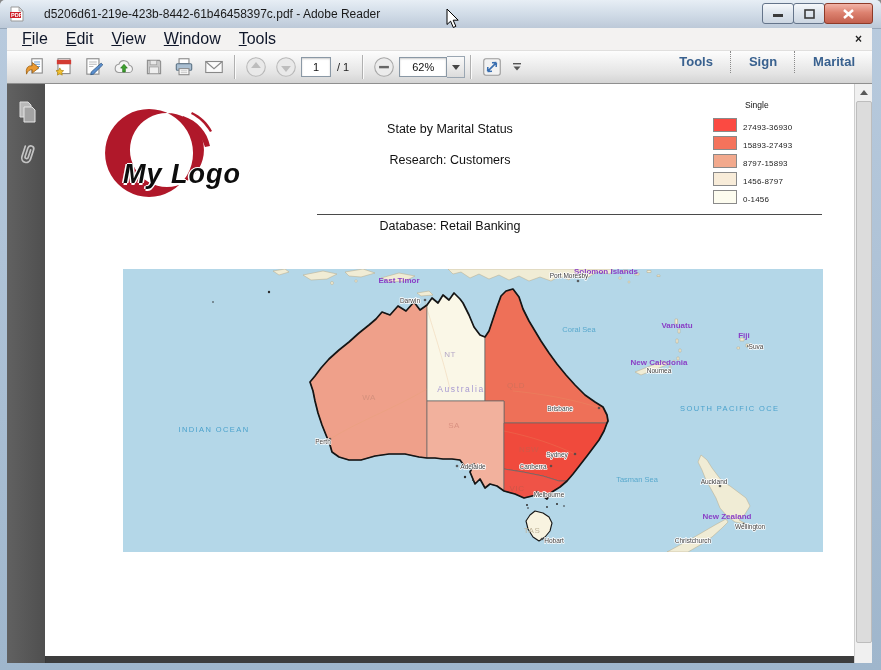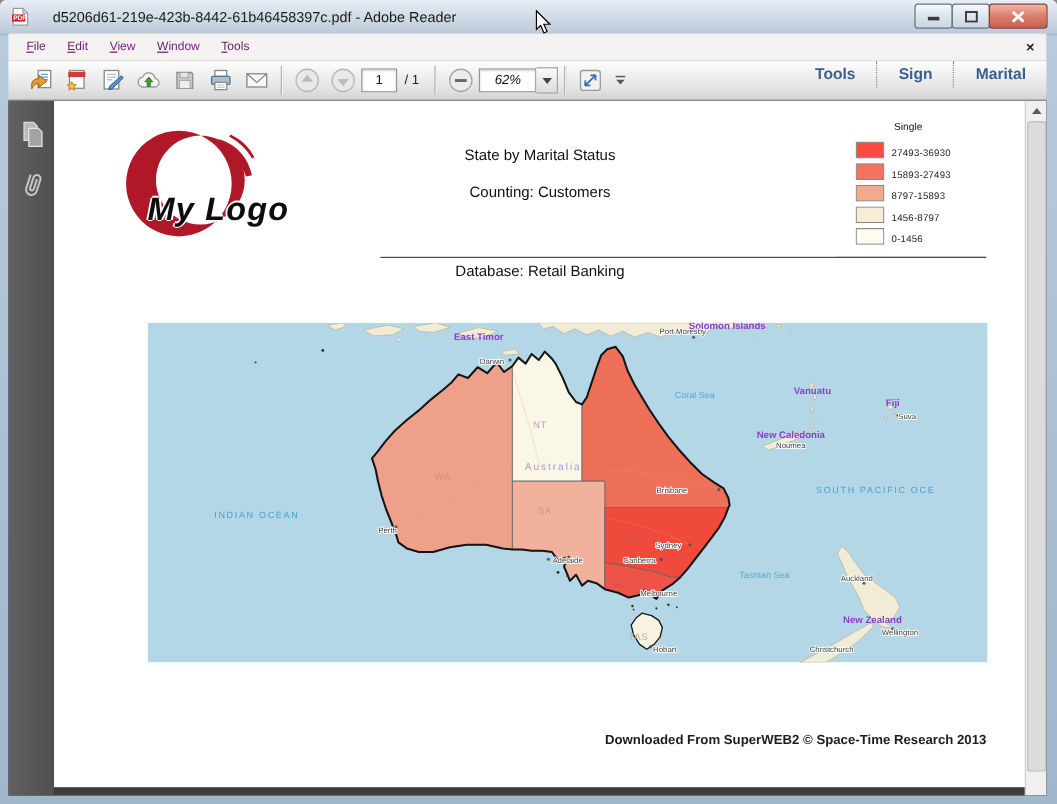--- a/index.html
+++ b/index.html
@@ -13,34 +13,34 @@
   .titlebar .pdficon{position:absolute;left:9px;top:6px;width:16px;height:16px;}
   .titlebar .title{position:absolute;left:44px;top:7px;font-size:12px;color:#1a1a1a;white-space:nowrap;}
   .winbtns{position:absolute;right:8px;top:3px;display:flex;}
   .wbtn{height:19px;border:1px solid #64748a;border-radius:3px;margin-left:-1px;
     background:linear-gradient(#f7f9fb,#dfe6ee 45%,#ccd6e1);display:flex;align-items:center;justify-content:center;}
   .wbtn.min,.wbtn.res{width:30px;}
   .wbtn.close{width:47px;background:linear-gradient(#f2b4a8,#dd8270 45%,#c3604e);border-color:#8e3a28;}
   
   .menubar{position:absolute;left:7px;right:9px;top:28px;height:23px;background:#f3f2f1;
     border-bottom:1px solid #e0dfde;display:flex;align-items:center;padding-left:6px;box-sizing:border-box;}
-  .menu-item{display:inline-block;padding:2px 9px;font-size:10px;color:#701a75;}
+  .menu-item{display:inline-block;padding:2px 9px;font-size:16px;color:#0f172a;}
   .menu-item::first-letter{text-decoration:underline;}
   .menu-close{margin-left:auto;margin-right:10px;font-size:12px;font-weight:bold;color:#222;line-height:1;}
   
   .toolbar{position:absolute;left:7px;right:9px;top:51px;height:33px;
     background:linear-gradient(#fdfdfd,#e4e4e4 70%,#d4d4d4);
     border-bottom:1px solid #8f8f8f;display:flex;align-items:center;padding-left:12px;box-sizing:border-box;}
   .tbtn{width:30px;height:27px;display:flex;align-items:center;justify-content:center;border-radius:3px;}
   .tsep{width:1px;height:24px;background:#b0b0b0;border-right:1px solid #fbfbfb;margin:0 5px;}
   .pagebox{width:28px;height:18px;background:#fff;border:1px solid #8a98a5;box-shadow:inset 0 1px 2px #ccc;
     font-size:11px;text-align:center;line-height:18px;color:#111;}
   .pagecount{font-size:11px;color:#222;margin:0 8px 0 6px;}
   .zoombox{width:46px;height:18px;background:#fff;border:1px solid #8a98a5;box-shadow:inset 0 1px 2px #ccc;
-    font-size:11px;text-align:center;line-height:18px;color:#111;font-style:italic;}
+    font-size:11px;text-align:center;line-height:18px;color:#111;}
   .zoomdd{width:17px;height:20px;border:1px solid #9aa6b2;border-left:none;
     background:linear-gradient(#fafafa,#dcdcdc);display:flex;align-items:center;justify-content:center;}
   .rightgrp{margin-left:auto;display:flex;height:100%;}
   .rbtn{font-size:13px;font-weight:bold;color:#39618f;padding:0 17px;height:22px;line-height:22px;}
   .rsep{width:1px;height:22px;border-left:1px dotted #8a8a8a;}
   
   .content{position:absolute;left:7px;right:9px;top:84px;bottom:7px;background:#3d3d3d;overflow:hidden;}
   .sidebar{position:absolute;left:0;top:0;bottom:0;width:38px;
     background:linear-gradient(90deg,#616161,#4f4f4f);border-right:1px solid #383838;}
   .side-btn{position:absolute;left:7px;width:25px;height:27px;display:flex;align-items:center;justify-content:center;}
@@ -233,21 +233,21 @@
       <div class="logo">
         <svg width="120" height="96" viewBox="0 0 120 96">
           <path d="M52,5 a44,44 0 1,0 0.1,0 Z M70,9 a37,37 0 1,1 -0.1,0 Z" fill="#b0182a" fill-rule="evenodd"></path>
           <path d="M86,12 C101,17 110,28 113,42 L108,43 C104,31 96,21 83,17 Z" fill="#b0182a"></path>
           <path d="M95,8 C104,12 111,19 115,27 L113,28 C108,20 102,14 94,10 Z" fill="#b0182a"></path>
         </svg>
         <span class="logo-text">My Logo</span>
       </div>
 
       <div class="doc-title t1">State by Marital Status</div>
-      <div class="doc-title t2">Counting: Customers</div>
+      <div class="doc-title t2">Research: Customers</div>
       <div class="doc-title t3">Database: Retail Banking</div>
 
       <div class="legend">
         <div class="legend-title">Single</div>
         <div class="legend-rows">
           <div class="lrow">
             <svg width="24" height="14">
                 <rect x="0.5" y="0.5" width="23" height="13" stroke="#8a8a8a" fill="#fb4a42"></rect>
               </svg>
             <span class="lbl">27493-36930</span>
@@ -394,21 +394,20 @@
           <text class="st" x="246" y="131" fill="#d4907c">WA</text>
           <text class="st" x="327" y="88" fill="#b5a8c6">NT</text>
           <text class="st" x="393" y="119" fill="#d4705a">QLD</text>
           <text class="st" x="331" y="159" fill="#da9181">SA</text>
           <text class="st" x="406" y="183" fill="#d05848">NSW</text>
           <text class="st" x="394" y="222" fill="#ce5648">VIC</text>
           <text class="st" x="409" y="264" fill="#bfb49a">TAS</text>
         </g>
       </svg>
 
-      <div class="footer">Downloaded From SuperWEB2 © Space-Time Research 2013</div>
     </div>
 
     <div class="scrollbar">
       <div class="sb-up">
         <svg width="8" height="5" viewBox="0 0 8 5">
             <path d="M4,0 L8,5 L0,5 Z" fill="#5a5a5a"></path>
           </svg>
       </div>
       <div class="sb-thumb"></div>
     </div>

